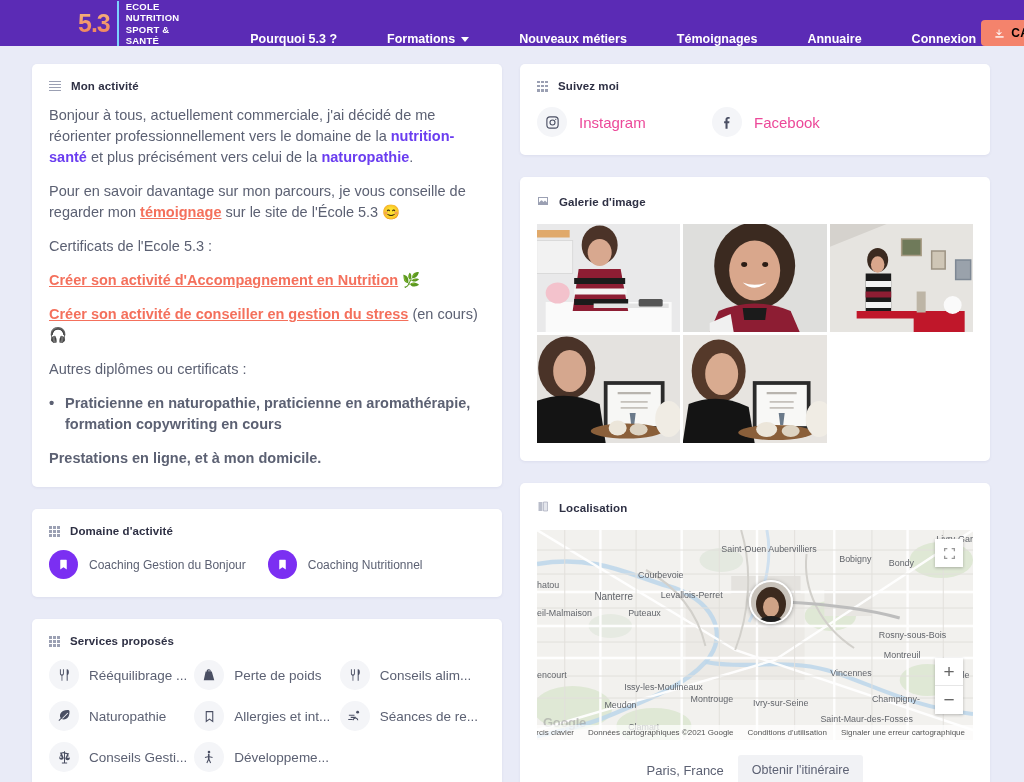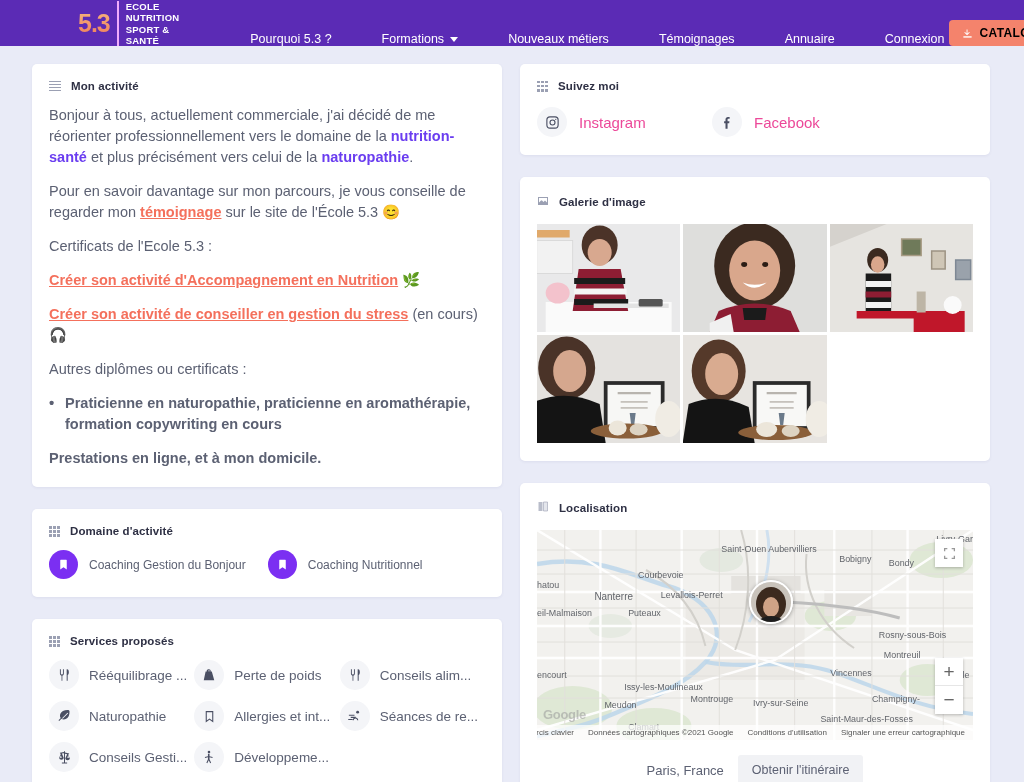--- a/index.html
+++ b/index.html
@@ -22,29 +22,29 @@
   .logo { display: flex; align-items: center; gap: 7px; }
   .logo-num {
     font-size: 25px; font-weight: bold; letter-spacing: -1px;
     color: #f5a06a;
     background: linear-gradient(180deg,#f7b27c 0%,#ef7f5c 100%);
     -webkit-background-clip: text; background-clip: text;
     -webkit-text-fill-color: transparent;
     line-height: 1;
   }
   .logo-txt {
-    border-left: 2px solid #f0abfc;
+    border-left: 2px solid #7dd3fc;
     padding-left: 7px;
     color: #ffffff;
     font-size: 9.5px; font-weight: bold; line-height: 1.18;
     letter-spacing: .2px;
   }
   .nav-links { display: flex; align-items: center; margin-left: 38px; gap: 22px; }
   .nav-link {
-    color: #ffffff; font-size: 12.5px; font-weight: normal;
+    color: #ffffff; font-size: 12.5px; font-weight: bold;
     text-decoration: none; white-space: nowrap;
     display: flex; align-items: center; gap: 6px; cursor: pointer; padding-left: 28px;
   }
   .caret {
     width: 0; height: 0; border-left: 4px solid transparent;
     border-right: 4px solid transparent; border-top: 5px solid #ffffff;
     display: inline-block;
   }
   .catalogue-btn {
     margin-left: auto;
@@ -167,21 +167,21 @@
   }
   .zoom-ctrl div:first-child { border-bottom: 1px solid #e6e6e6; }
   .map-attrib {
     position: absolute; left: 0; right: 0; bottom: 0;
     height: 15px; display: flex; align-items: center;
     justify-content: flex-end; gap: 14px; padding-right: 8px;
     font-size: 8px; color: #555; background: rgba(255,255,255,.72);
   }
   .map-attrib span { white-space: nowrap; cursor: pointer; }
   .gmaps-logo {
-    position: absolute; left: 6px; bottom: 18px;
+    position: absolute; left: 6px; bottom: 10px;
     font-size: 13px; color: #9a9a9a; font-weight: bold;
     letter-spacing: -.3px; opacity: .55;
   }
   .map-foot {
     display: flex; align-items: center; justify-content: center;
     gap: 14px; padding-top: 15px;
   }
   .map-place { font-size: 13px; color: #5c6173; }
   .itin-btn {
     background: #f1f2f5; border: none; border-radius: 3px;

